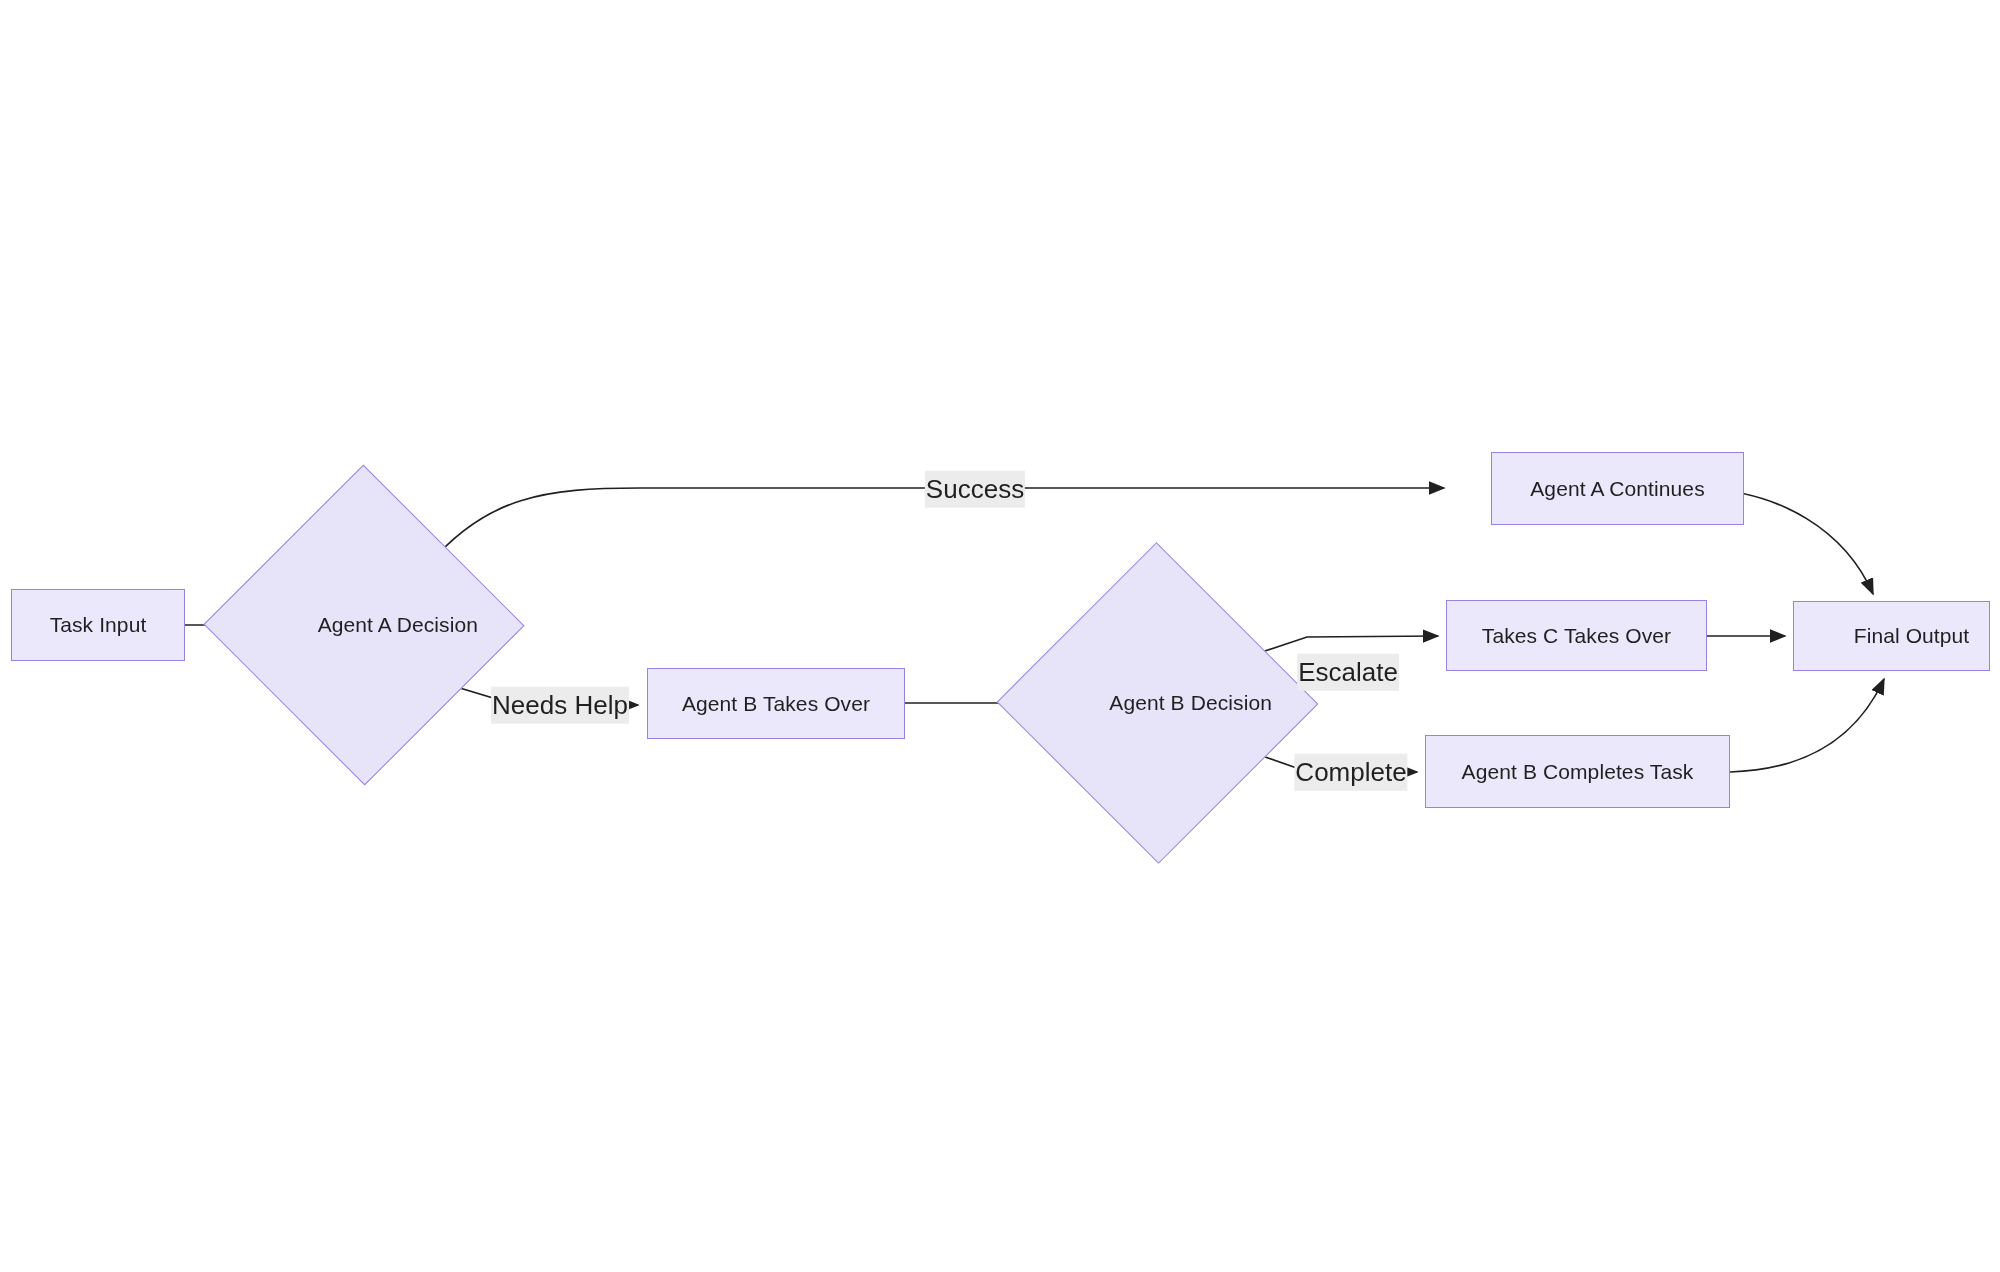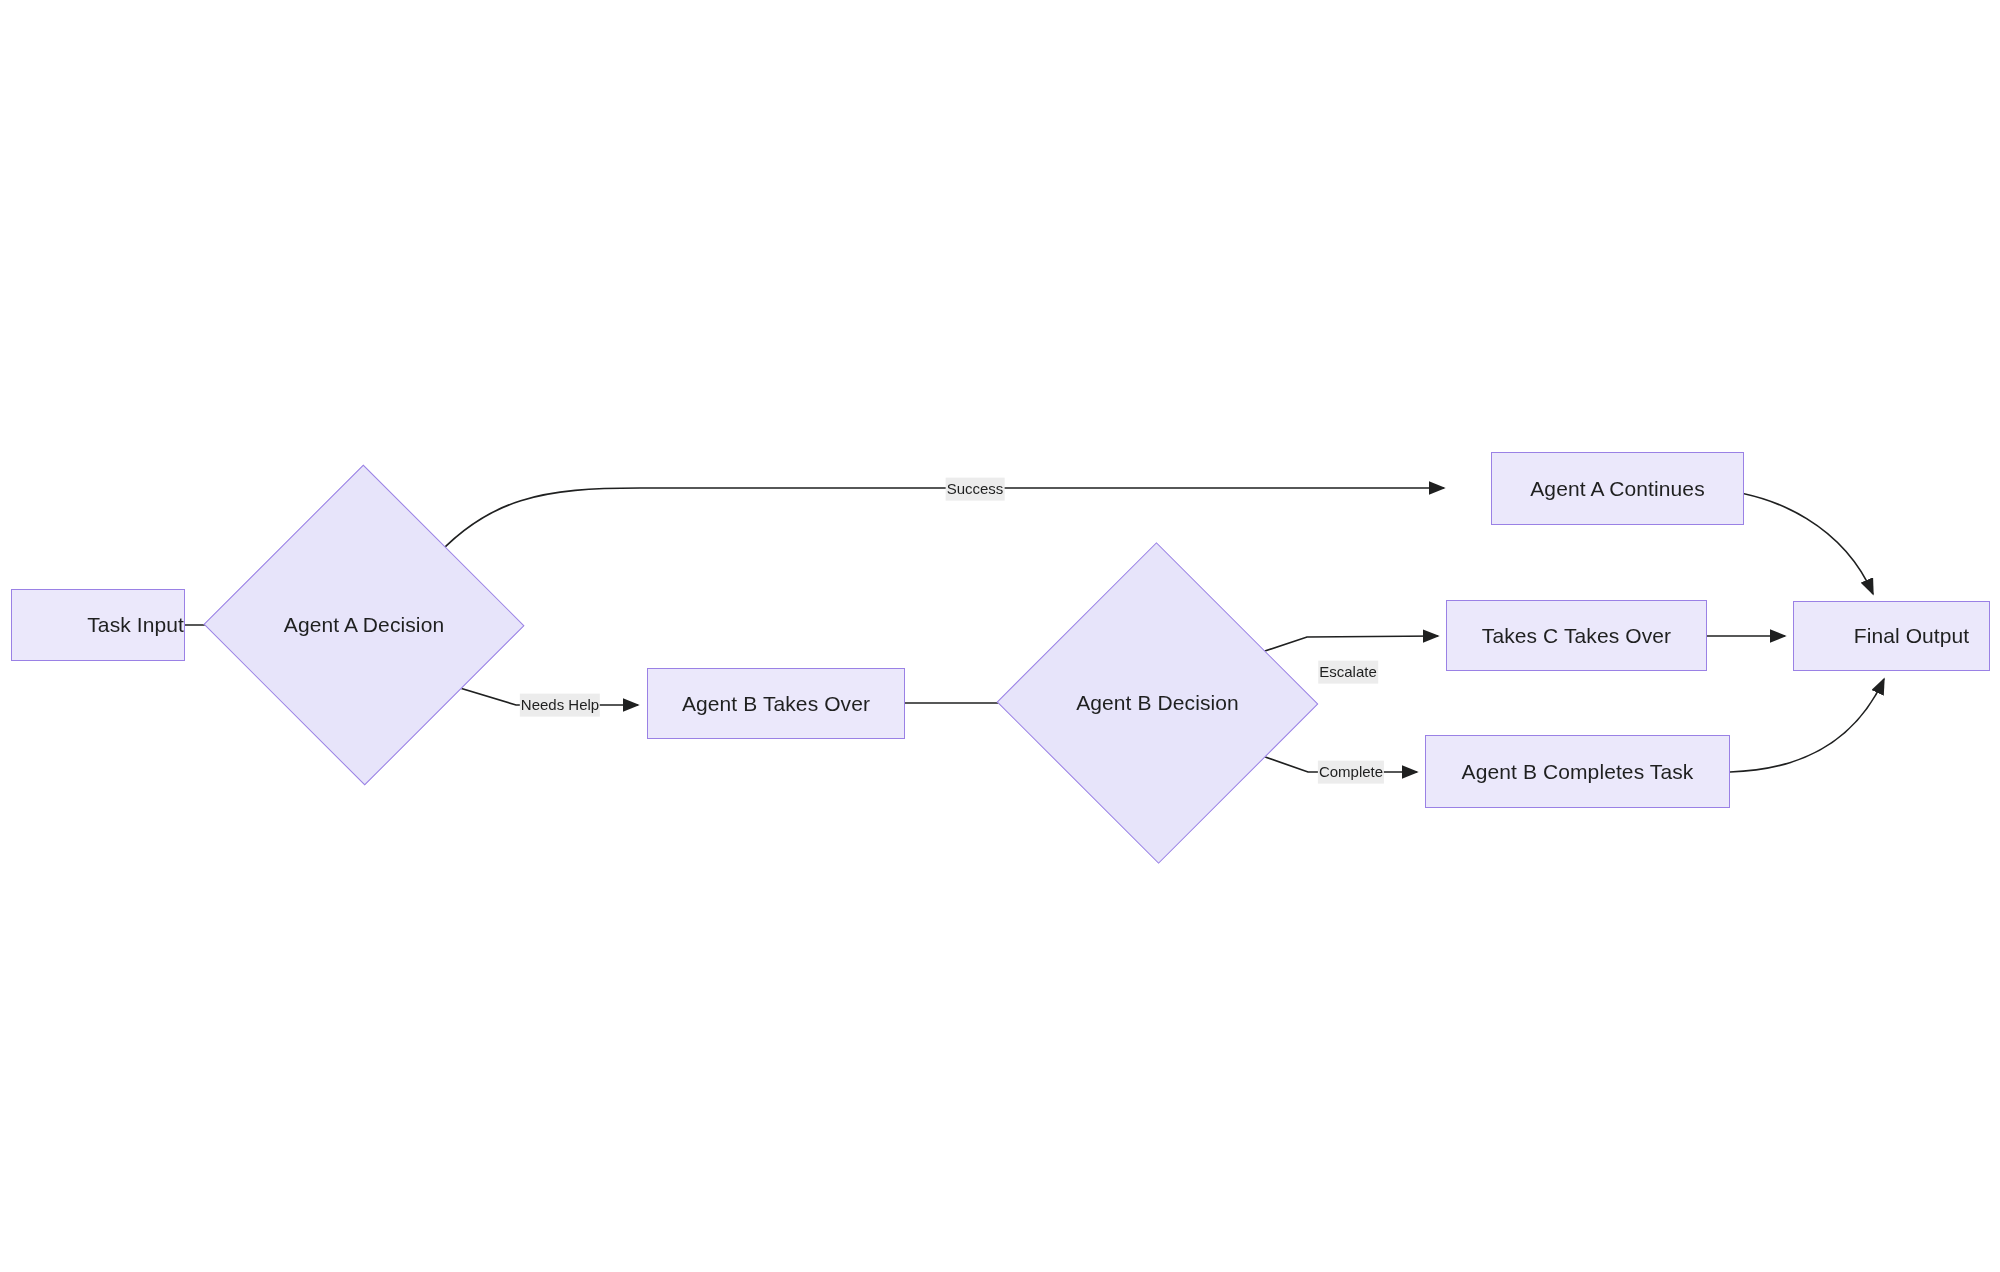--- a/index.html
+++ b/index.html
@@ -39,41 +39,42 @@
     letter-spacing: 0.1px;
     white-space: nowrap;
   }
   .node-rect {
     background: #ebe8fb;
     border: 1.6px solid #9a81e5;
   }
   .node-diamond {
     background: transparent;
     border: none;
+    justify-content: flex-end;
   }
   .node-diamond .diamond-shape {
     position: absolute;
     left: 0;
     top: 0;
     width: 100%;
     height: 100%;
     background: #e7e4fa;
     border: 1.6px solid #9a81e5;
     transform: rotate(45deg);
     box-sizing: border-box;
   }
   .node-diamond .diamond-label {
     position: relative;
     z-index: 2;
   }
   .edge-label {
     position: absolute;
     background: #ececec;
     color: #1f2020;
-    font-size: 15px;
+    font-size: 26px;
     line-height: 1.25;
     padding: 2px 1px;
     white-space: nowrap;
     transform: translate(-50%, -50%);
     text-align: center;
   }
 </style>
 </head>
 <body>
 
@@ -98,21 +99,21 @@
 
     <path d="M1234,746 L1308,772 L1417,772" fill="none" stroke="#1f2020" stroke-width="1.7" marker-end="url(#arrowhead)"></path>
 
     <path d="M1705,489 C1780,492 1845,530 1873,594" fill="none" stroke="#1f2020" stroke-width="1.7" marker-end="url(#arrowhead)"></path>
 
     <path d="M1707,636 L1785,636" fill="none" stroke="#1f2020" stroke-width="1.7" marker-end="url(#arrowhead)"></path>
 
     <path d="M1730,772 C1800,770 1855,742 1884,679" fill="none" stroke="#1f2020" stroke-width="1.7" marker-end="url(#arrowhead)"></path>
   </svg>
 
-  <div class="node node-rect" style="left:11px; top:589px; width:174px; height:72px;justify-content:flex-end;">
+  <div class="node node-rect" style="left:11px; top:589px; width:174px; height:72px;">
     <span>Task Input</span>
   </div>
 
   <div class="node node-diamond" style="left:250px; top:512px; width:228px; height:226px;">
     <span class="diamond-shape"></span>
     <span class="diamond-label">Agent A Decision</span>
   </div>
 
   <div class="node node-rect" style="left:647px; top:668px; width:258px; height:71px;">
     <span>Agent B Takes Over</span>

